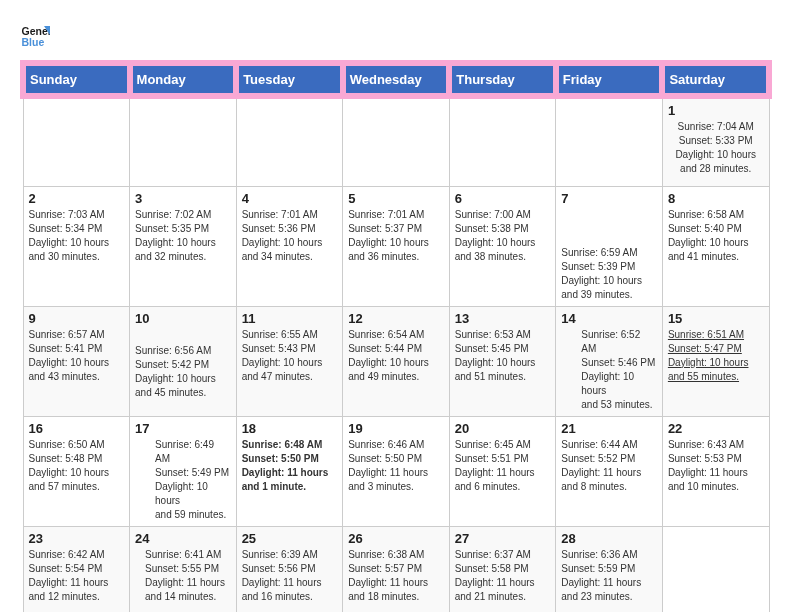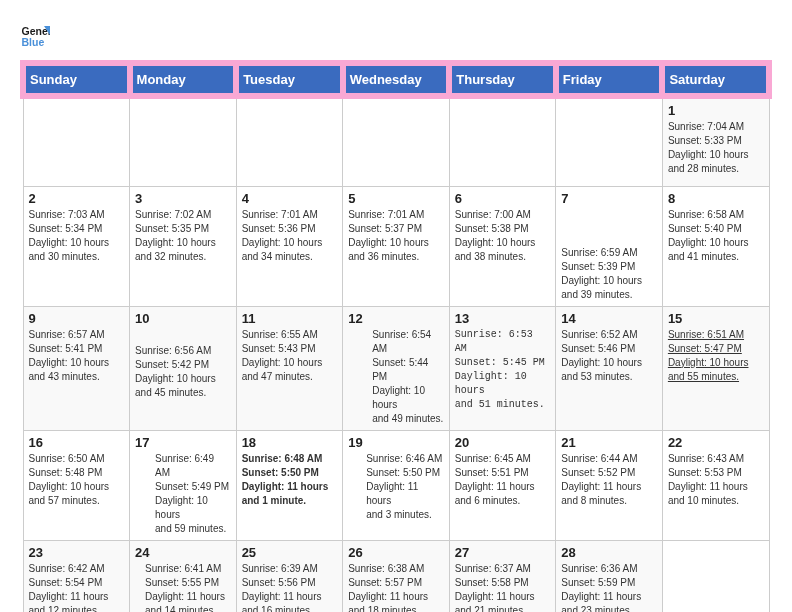--- a/index.html
+++ b/index.html
@@ -109,21 +109,21 @@
   <tbody id="calendar-body">
   <tr>
         <td class="empty-cell"></td>
         <td class="empty-cell"></td>
         <td class="empty-cell"></td>
         <td class="empty-cell"></td>
         <td class="empty-cell"></td>
         <td class="empty-cell"></td>
         <td>
           <span class="day-number">1</span>
-          <div class="cell-text" style="white-space: pre-line;">Sunrise: 7:04 AM
+          <div class="cell-text" style="white-space: pre-line; text-align: center;">Sunrise: 7:04 AM
 Sunset: 5:33 PM
 Daylight: 10 hours
 and 28 minutes.</div>
         </td>
       </tr>
       <tr>
         <td>
           <span class="day-number">2</span>
           <div class="cell-text" style="white-space: pre-line;">Sunrise: 7:03 AM
 Sunset: 5:34 PM
@@ -190,35 +190,35 @@
         </td>
         <td>
           <span class="day-number">11</span>
           <div class="cell-text" style="white-space: pre-line;">Sunrise: 6:55 AM
 Sunset: 5:43 PM
 Daylight: 10 hours
 and 47 minutes.</div>
         </td>
         <td>
           <span class="day-number">12</span>
-          <div class="cell-text" style="white-space: pre-line; margin-left: 24px;">Sunrise: 6:54 AM
+          <div class="cell-text" style="white-space: pre-line;">Sunrise: 6:54 AM
 Sunset: 5:44 PM
 Daylight: 10 hours
 and 49 minutes.</div>
         </td>
         <td>
           <span class="day-number">13</span>
-          <div class="cell-text" style="white-space: pre-line; font-family: Liberation Mono, monospace;">Sunrise: 6:53 AM
+          <div class="cell-text" style="white-space: pre-line;">Sunrise: 6:53 AM
 Sunset: 5:45 PM
 Daylight: 10 hours
 and 51 minutes.</div>
         </td>
         <td>
           <span class="day-number">14</span>
-          <div class="cell-text" style="white-space: pre-line;">Sunrise: 6:52 AM
+          <div class="cell-text" style="white-space: pre-line; margin-left: 20px;">Sunrise: 6:52 AM
 Sunset: 5:46 PM
 Daylight: 10 hours
 and 53 minutes.</div>
         </td>
         <td>
           <span class="day-number">15</span>
           <div class="cell-text" style="white-space: pre-line; text-decoration: underline;">Sunrise: 6:51 AM
 Sunset: 5:47 PM
 Daylight: 10 hours
 and 55 minutes.</div>
@@ -241,21 +241,21 @@
         </td>
         <td>
           <span class="day-number">18</span>
           <div class="cell-text" style="white-space: pre-line; font-weight: bold;">Sunrise: 6:48 AM
 Sunset: 5:50 PM
 Daylight: 11 hours
 and 1 minute.</div>
         </td>
         <td>
           <span class="day-number">19</span>
-          <div class="cell-text" style="white-space: pre-line; margin-left: 18px;">Sunrise: 6:46 AM
+          <div class="cell-text" style="white-space: pre-line;">Sunrise: 6:46 AM
 Sunset: 5:50 PM
 Daylight: 11 hours
 and 3 minutes.</div>
         </td>
         <td>
           <span class="day-number">20</span>
           <div class="cell-text" style="white-space: pre-line;">Sunrise: 6:45 AM
 Sunset: 5:51 PM
 Daylight: 11 hours
 and 6 minutes.</div>

